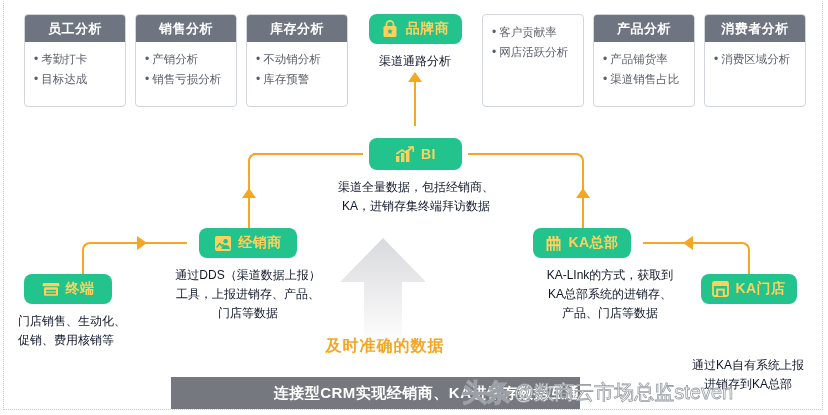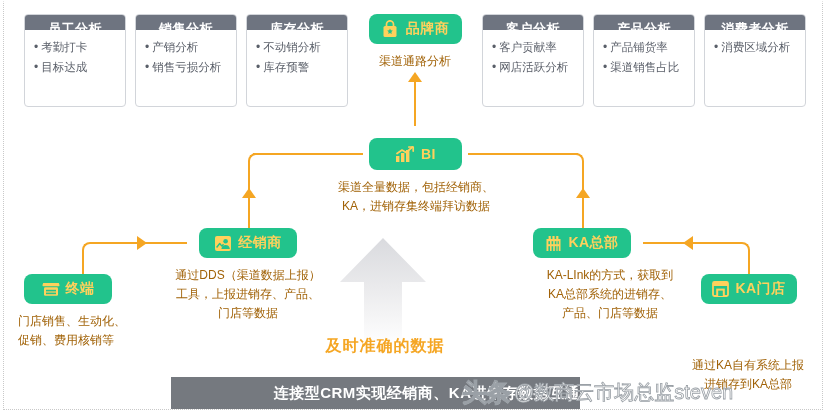--- a/index.html
+++ b/index.html
@@ -36,21 +36,21 @@
     top: 14px;
     width: 102px;
     height: 93px;
     border: 1px solid #d2d5da;
     border-radius: 4px;
     background: #ffffff;
     box-sizing: border-box;
     overflow: hidden;
   }
   .card-head {
-    height: 15px;
+    height: 27px;
     line-height: 27px;
     background: #6e7480;
     color: #ffffff;
     font-size: 13px;
     font-weight: bold;
     text-align: center;
     letter-spacing: .5px;
   }
   .card-body {
     padding: 7px 0 0 9px;
@@ -88,21 +88,21 @@
   }
   .node .label {
     font-size: 14px;
     color: #ffd15c;
     letter-spacing: .5px;
   }
 
   .node-caption {
     position: absolute;
     font-size: 12px;
-    color: #a16207;
+    color: #0f172a;
     line-height: 19px;
     text-align: center;
   }
   .node-caption.left-align { text-align: left; }
 
   
   .ln {
     position: absolute;
     background: #f5a623;
   }
@@ -227,21 +227,20 @@
 
   <div class="card" style="left:246px;">
     <div class="card-head">库存分析</div>
     <div class="card-body">
       <div class="card-item">不动销分析</div>
       <div class="card-item">库存预警</div>
     </div>
   </div>
 
   <div class="card" style="left:482px;">
-    <div class="card-head">客户分析</div>
     <div class="card-body">
       <div class="card-item">客户贡献率</div>
       <div class="card-item">网店活跃分析</div>
     </div>
   </div>
 
   <div class="card" style="left:593px;">
     <div class="card-head">产品分析</div>
     <div class="card-body">
       <div class="card-item">产品铺货率</div>

